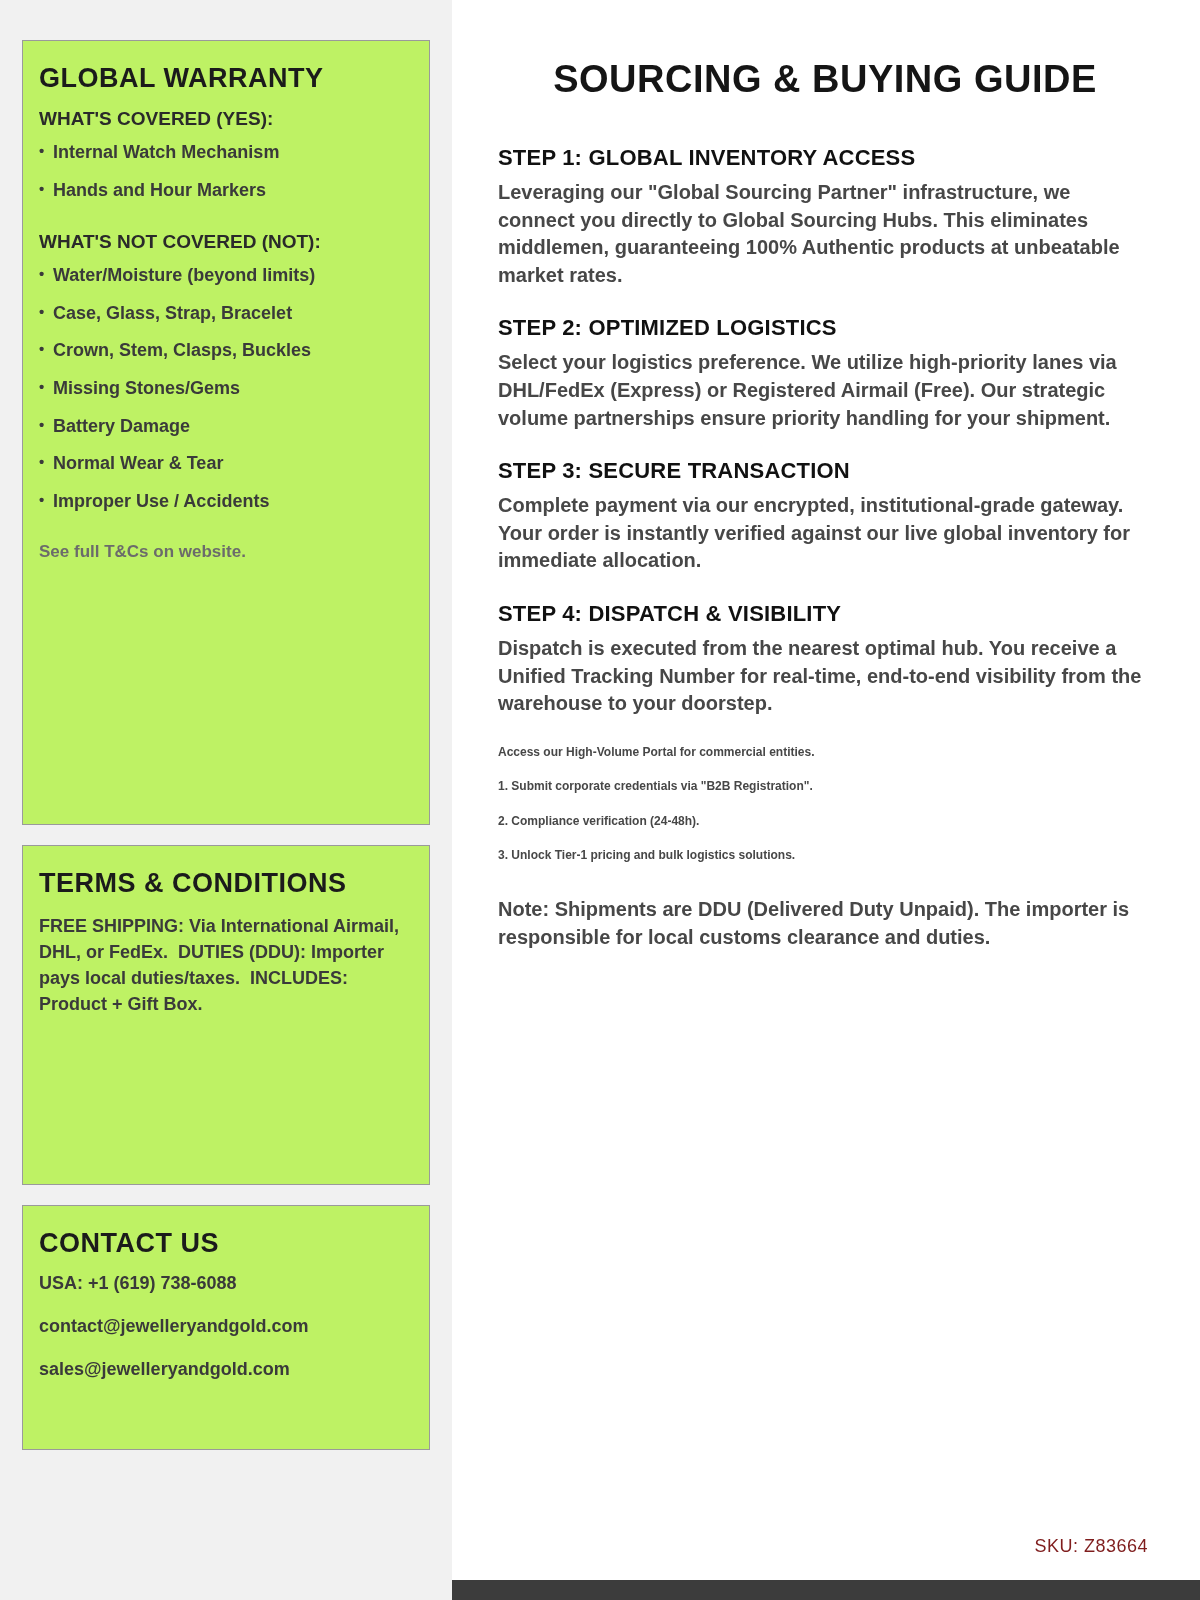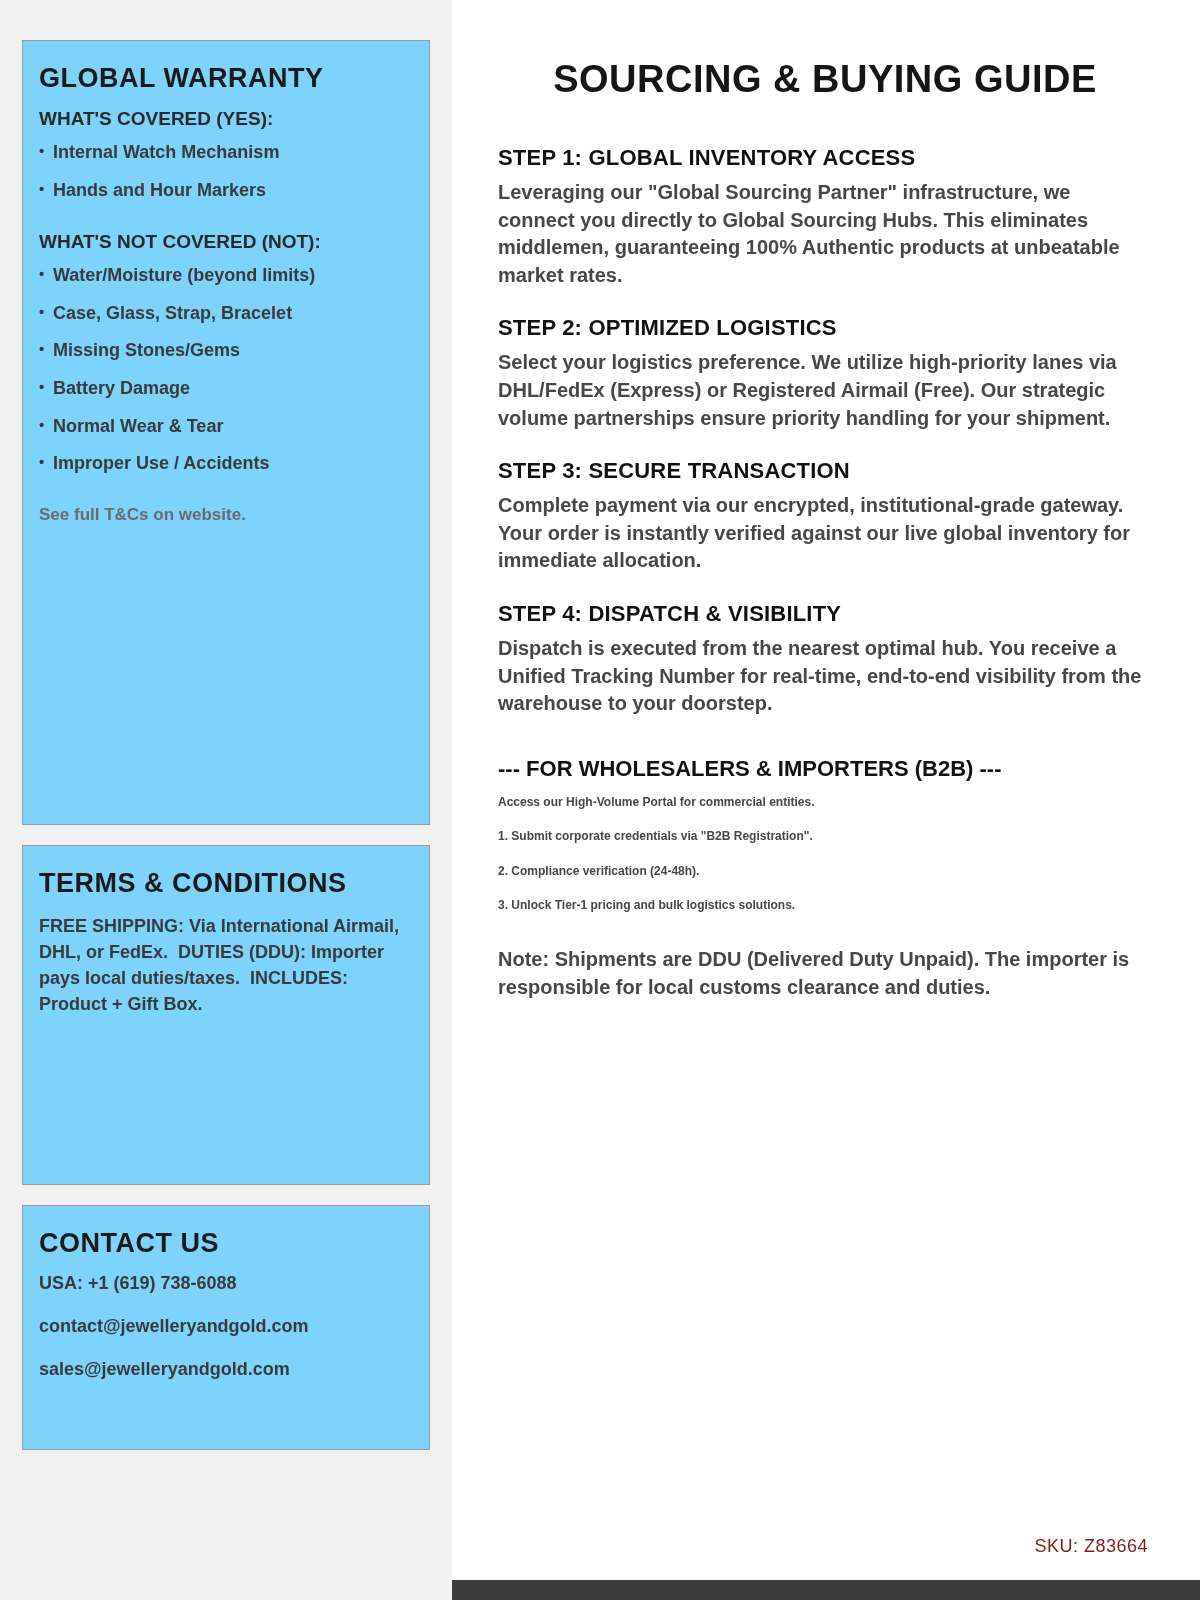--- a/index.html
+++ b/index.html
@@ -20,21 +20,21 @@
   .sidebar {
     width: 452px; min-width: 452px;
     background: #f1f1f1;
     padding: 40px 22px 0 22px;
     height: 1600px;
   }
   .box {
     border: 1px solid #9a9a9a;
     padding: 22px 16px 20px 16px;
     margin-bottom: 20px;
-    background: #7dd3fc;
+    background: #bef264;
   }
   .box.warranty { min-height: 785px; }
   .box.terms    { min-height: 340px; }
   .box.contact  { min-height: 245px; }
 
   .box-title {
     font-size: 27px;
     font-weight: bold;
     color: #1b1b1b;
     letter-spacing: 0.5px;
@@ -165,20 +165,21 @@
       <div class="sub-heading">WHAT'S COVERED (YES):</div>
       <ul class="bullet-list">
         <li>Internal Watch Mechanism</li>
         <li>Hands and Hour Markers</li>
       </ul>
 
       <div class="sub-heading">WHAT'S NOT COVERED (NOT):</div>
       <ul class="bullet-list">
         <li>Water/Moisture (beyond limits)</li>
         <li>Case, Glass, Strap, Bracelet</li>
+        <li>Crown, Stem, Clasps, Buckles</li>
         <li>Missing Stones/Gems</li>
         <li>Battery Damage</li>
         <li>Normal Wear &amp; Tear</li>
         <li>Improper Use / Accidents</li>
       </ul>
 
       <div class="footnote">See full T&amp;Cs on website.</div>
     </section>
 
     <section class="box terms">
@@ -213,21 +214,20 @@
       <h3 class="step-heading">STEP 3: SECURE TRANSACTION</h3>
       <p class="step-body">Complete payment via our encrypted, institutional-grade gateway. Your order is instantly verified against our live global inventory for immediate allocation.</p>
     </section>
 
     <section class="step">
       <h3 class="step-heading">STEP 4: DISPATCH &amp; VISIBILITY</h3>
       <p class="step-body">Dispatch is executed from the nearest optimal hub. You receive a Unified Tracking Number for real-time, end-to-end visibility from the warehouse to your doorstep.</p>
     </section>
 
     <section>
-      <h3 class="b2b-heading">--- FOR WHOLESALERS &amp; IMPORTERS (B2B) ---</h3>
       <p class="b2b-para">Access our High-Volume Portal for commercial entities.</p>
       <p class="b2b-para">1. Submit corporate credentials via "B2B Registration".</p>
       <p class="b2b-para">2. Compliance verification (24-48h).</p>
       <p class="b2b-para">3. Unlock Tier-1 pricing and bulk logistics solutions.</p>
       <p class="b2b-note">Note: Shipments are DDU (Delivered Duty Unpaid). The importer is responsible for local customs clearance and duties.</p>
     </section>
 
   </main>
 
   <div class="sku-label">SKU: Z83664</div>

